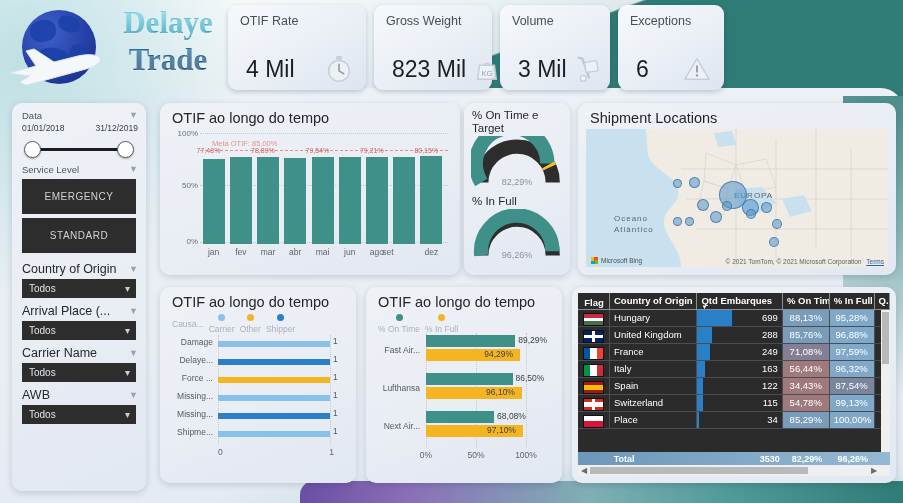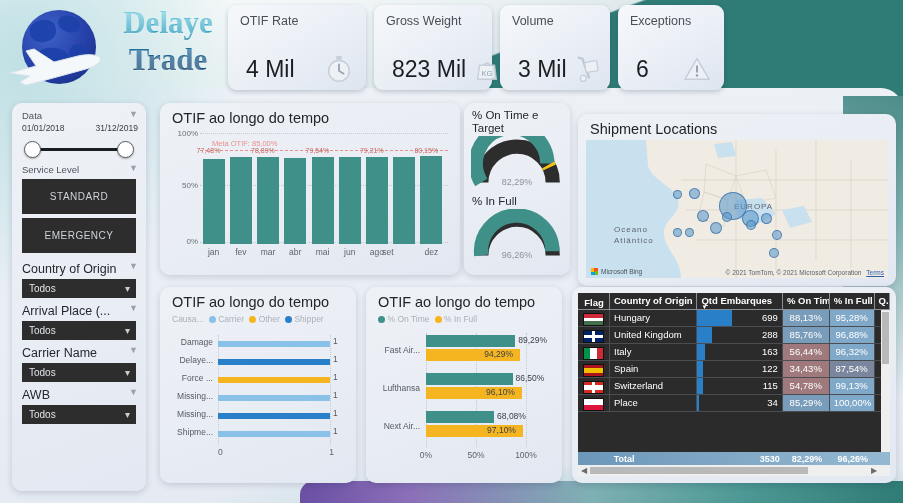--- a/index.html
+++ b/index.html
@@ -83,21 +83,21 @@
     position:absolute;
     background:linear-gradient(160deg,#eef1f6 0%, #e9edf4 55%, #e2e8f1 100%);
     border-radius:10px; box-shadow:0 2px 7px rgba(20,40,60,.18);
   }
   .panel-title { font-size:14.5px; color:#22262b; padding:7px 0 0 12px; }
 
   
   .p-filters { left:12px; top:103px; width:134px; height:388px; padding:0; }
   .f-label { font-size:9.5px; color:#4f545c; padding:0 0 0 10px; }
   .f-label.big { font-size:12.5px; color:#24282e; }
-  .f-row { display:flex; justify-content:space-between; padding-right:8px; }
+  .f-row { display:flex; align-items:center; justify-content:space-between; padding-right:8px; }
   .chev { color:#9aa1ab; font-size:9px; line-height:9px; }
   .date-vals { display:flex; justify-content:space-between; padding:2px 8px 0 10px; font-size:8.5px; color:#3b4047; }
   .slider { position:relative; margin:7px 12px 0 12px; height:18px; }
   .slider-track { position:absolute; left:9px; right:9px; top:8px; height:2.5px; background:#1a1d21; }
   .slider-knob { position:absolute; top:1px; width:17px; height:17px; border-radius:50%; background:#fff; border:1.5px solid #5a5f66; box-shadow:0 1px 2px rgba(0,0,0,.3); }
   .btn-dark {
     margin:4px 10px 0 10px; height:35px; background:#2d2d2d; color:#cfd3d7;
     font-size:10px; letter-spacing:.5px; display:flex; align-items:center; justify-content:center;
   }
   .sel-dark {
@@ -120,32 +120,32 @@
   .xaxis { position:absolute; left:40px; top:144px; width:248px; height:14px;text-decoration:underline; }
   .xaxis span { position:absolute; font-size:8.5px; color:#5f646c; text-align:center; width:26px; }
 
   
   .p-gauge { left:464px; top:103px; width:106px; height:172px; overflow:hidden; }
   .g-title { font-size:11.5px; color:#24282e; padding:6px 0 0 8px; line-height:13px; }
   .gauge-wrap { position:relative; margin:1px auto 0 auto; width:92px; height:50px; }
   .gauge-val { position:absolute; width:100%; text-align:center; bottom:-1px; font-size:9px; color:#8d939b; }
 
   
-  .p-map { left:578px; top:103px; width:318px; height:172px;margin-top:11px; }
+  .p-map { left:578px; top:103px; width:318px; height:172px; }
   .map-box { position:absolute; left:8px; top:26px; width:302px; height:138px; overflow:hidden; border-radius:2px; background:#cfe4ef; }
   .map-attr { position:absolute; right:4px; bottom:2px; font-size:6.5px; color:#5a6068; }
   .map-bing { position:absolute; left:5px; bottom:3px; font-size:6.5px; color:#4a5057; display:flex; align-items:center; gap:3px;}
   .bing-sq { width:7px; height:7px; background:conic-gradient(#f25022 0 25%, #7fba00 0 50%, #00a4ef 0 75%, #ffb900 0); }
   .map-label { position:absolute; font-size:8px; color:#5d6570; letter-spacing:1px; }
   .bubble { position:absolute; border-radius:50%; background:rgba(86,150,201,.55); border:1px solid rgba(55,110,165,.75); }
 
   
   .p-causes { left:160px; top:287px; width:196px; height:196px; }
   .legend { display:flex; align-items:center; gap:5px; padding:4px 0 0 12px; font-size:8.5px; color:#aab1ba; flex-wrap:nowrap;}
-  .legend .it { display:flex; align-items:center; gap:2.5px; }
+  .legend .it { display:flex; align-items:center; gap:2.5px;flex-direction:column; }
   .dot { width:7px; height:7px; border-radius:50%; display:inline-block; }
   .cz-plot { position:absolute; left:58px; top:48px; width:112px; height:110px; }
   .cz-row { position:relative; height:18px; }
   .cz-lbl { position:absolute; right:calc(100% + 5px); top:2px; font-size:8.5px; color:#555b63; white-space:nowrap; }
   .cz-bar { position:absolute; left:0; top:6px; height:6px; }
   .cz-val { position:absolute; left:calc(100% + 3px); top:1px; font-size:8.5px; color:#555b63; }
   .cz-vgrid { position:absolute; top:0; bottom:0; border-left:1px dotted #c4cad2; }
   .cz-ax { position:absolute; left:58px; top:160px; width:112px; font-size:8.5px; color:#5f646c; }
 
   
@@ -277,22 +277,22 @@
     <div class="slider-track"></div>
     <div class="slider-knob" style="left:0px"></div>
     <div class="slider-knob" style="right:0px"></div>
   </div>
 
   <div style="height:6px"></div>
   <div class="f-row">
     <div class="f-label">Service Level</div>
     <span class="chev">▼</span>
   </div>
+  <div class="btn-dark">EMERGENCY</div>
   <div class="btn-dark">STANDARD</div>
-  <div class="btn-dark">EMERGENCY</div>
 
   <div style="height:9px"></div>
   <div class="f-row">
     <div class="f-label big">Country of Origin</div>
     <span class="chev">▼</span>
   </div>
   <div class="sel-dark">
     <span>Todos</span>
     <span class="chev2">▾</span>
   </div>
@@ -576,20 +576,30 @@
         <div class="tr">
           <div class="td c-flag">
             <span class="flag" style="position:relative;background:linear-gradient(180deg,#012169 0 100%)">
               <span style="position:absolute;inset:0;background:linear-gradient(90deg,transparent 42%,#fff 42% 58%,transparent 58%),linear-gradient(0deg,transparent 36%,#fff 36% 64%,transparent 64%),linear-gradient(90deg,transparent 45%,#c8102e 45% 55%,transparent 55%),linear-gradient(0deg,transparent 40%,#c8102e 40% 60%,transparent 60%)"></span>
             </span>
           </div>
           <div class="td c-country">United Kingdom</div>
           <div class="td c-qtd"><span class="qbar" style="width:16.881594372801874%"></span><span class="qtxt">288</span></div>
           <div class="td c-ot" style="background:rgba(150,200,240,.72)">85,76%</div>
           <div class="td c-if" style="background:rgba(150,200,240,.80)">96,88%</div>
+          <div class="td c-q"></div>
+        </div>
+        <div class="tr">
+          <div class="td c-flag">
+            <span class="flag" style="position:relative;background:linear-gradient(90deg,#0055a4 0 33%,#fff 0 66%,#ef4135 0)"></span>
+          </div>
+          <div class="td c-country">France</div>
+          <div class="td c-qtd"><span class="qbar" style="width:14.595545134818288%"></span><span class="qtxt">249</span></div>
+          <div class="td c-ot" style="background:rgba(185,180,215,.62)">71,08%</div>
+          <div class="td c-if" style="background:rgba(150,200,240,.80)">97,59%</div>
           <div class="td c-q"></div>
         </div>
         <div class="tr">
           <div class="td c-flag">
             <span class="flag" style="position:relative;background:linear-gradient(90deg,#009246 0 33%,#fff 0 66%,#ce2b37 0)"></span>
           </div>
           <div class="td c-country">Italy</div>
           <div class="td c-qtd"><span class="qbar" style="width:9.55451348182884%"></span><span class="qtxt">163</span></div>
           <div class="td c-ot" style="background:rgba(230,170,175,.62)">56,44%</div>
           <div class="td c-if" style="background:rgba(150,200,240,.80)">96,32%</div>

